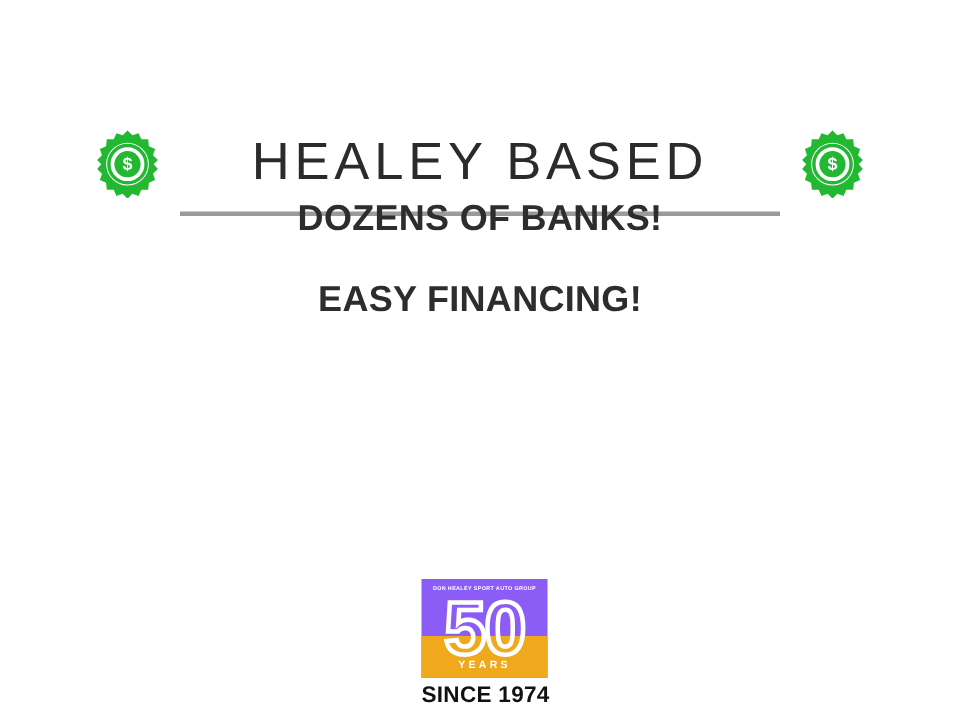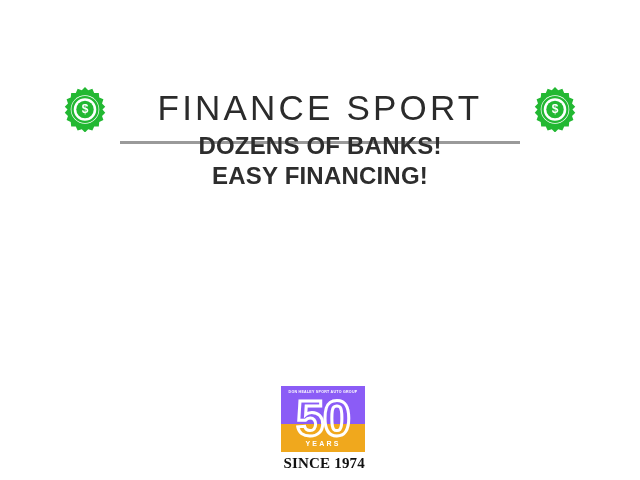--- a/index.html
+++ b/index.html
@@ -66,21 +66,21 @@
 
   
   .copy {
     position: absolute;
     left: 0;
     top: 131px;
     width: 640px;
     text-align: center;
   }
   .block { margin: 0; }
-  .block + .block { }
+  .block + .block { margin-top: 24px; }
 
   .line {
     display: block;
     color: #2d2d2d;
     white-space: nowrap;
     font-family: "Liberation Sans", sans-serif;
   }
   .line.strong {
     font-weight: 700;
     font-size: 24px;
@@ -161,21 +161,21 @@
     font-weight: 700;
     letter-spacing: 2.2px;
     line-height: 8px;
     white-space: nowrap;
   }
   .logo-since {
     width: 84px;
     margin-top: 3px;
     text-align: right;
     color: #111111;
-    font-family: Liberation Serif, serif;
+    font-family: Liberation Sans, sans-serif;
     font-weight: 700;
     font-size: 15px;
     letter-spacing: 0.2px;
     line-height: 17px;
     white-space: nowrap;
   }
 </style>
 </head>
 <body>
 
@@ -192,21 +192,21 @@
                    L43 94 L34 97 L30 88 L20 88 L19 78 L10 74 L13 65 L6 58 L12 51
                    L6 45 L13 38 L10 29 L19 25 L20 15 L30 15 L34 6 L43 9 Z"></path>
         </g>
         <circle cx="50" cy="51" r="31" fill="#ffffff"></circle>
         <circle cx="50" cy="51" r="27" fill="none" stroke="#22b832" stroke-width="5"></circle>
         <circle cx="50" cy="51" r="19" fill="#22b832"></circle>
         <text x="50" y="51" text-anchor="middle" dominant-baseline="central" font-family="Liberation Sans, sans-serif" font-size="26" font-weight="bold" fill="#ffffff">$</text>
       </svg>
     </span>
 
-    <div class="title">FINANCE SPORT</div>
+    <div class="title">HEALEY BASED</div>
     <div class="title-rule"></div>
 
     <span class="gear right">
       <svg viewBox="0 0 100 100" xmlns="http://www.w3.org/2000/svg" aria-hidden="true">
         <g fill="#22b832">
           <path d="M50 2
                    L57 9 L66 6 L70 15 L80 15 L81 25 L90 29 L87 38 L94 45 L88 51
                    L94 58 L87 65 L90 74 L81 78 L80 88 L70 88 L66 97 L57 94 L50 101
                    L43 94 L34 97 L30 88 L20 88 L19 78 L10 74 L13 65 L6 58 L12 51
                    L6 45 L13 38 L10 29 L19 25 L20 15 L30 15 L34 6 L43 9 Z"></path>

